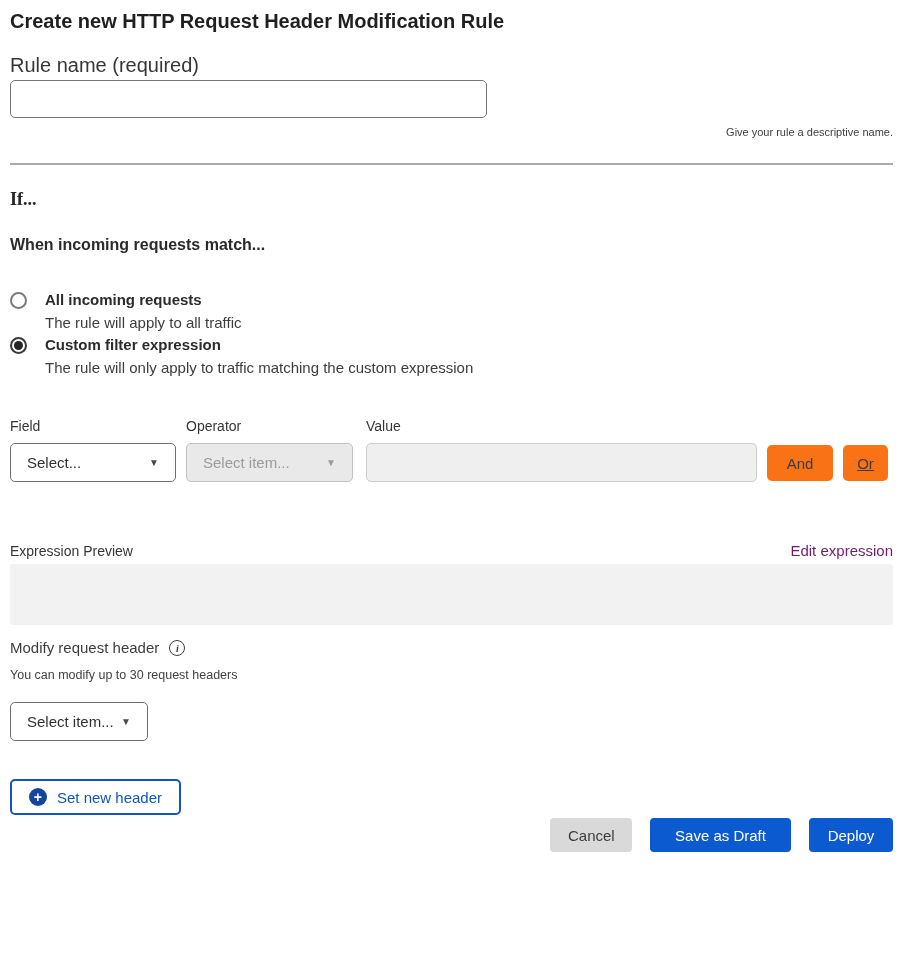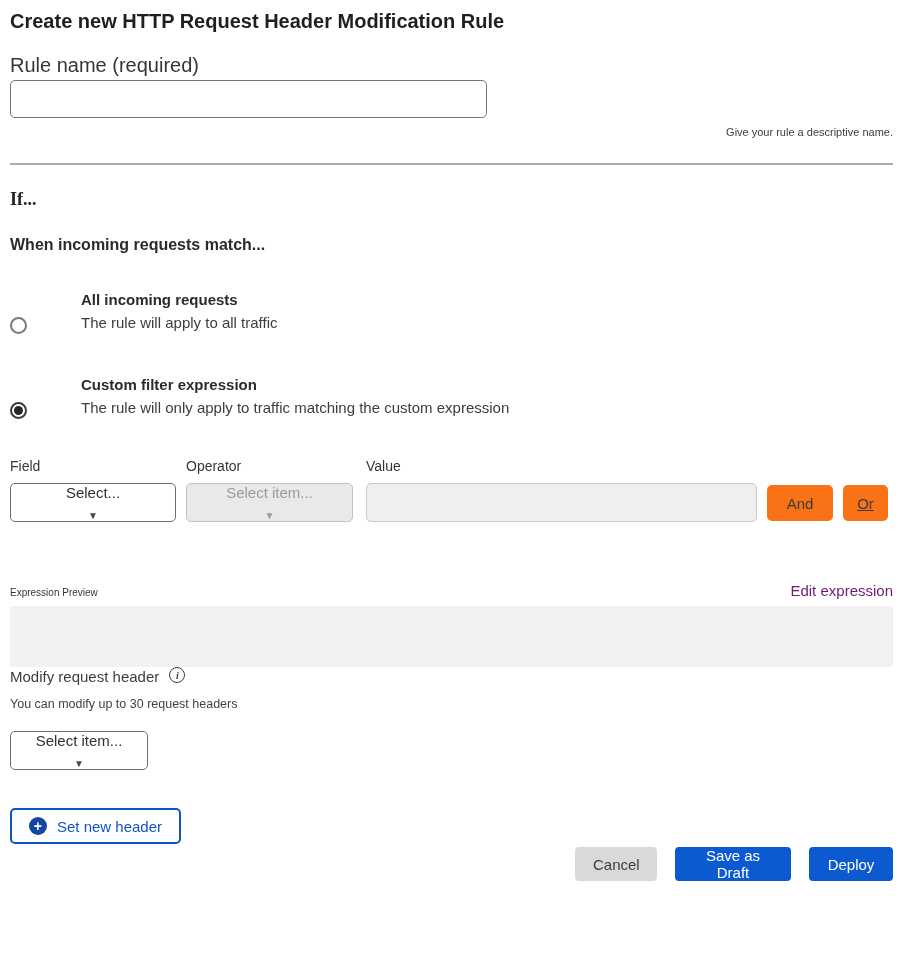--- a/index.html
+++ b/index.html
@@ -29,23 +29,23 @@
 
   
   .text-input {
     display: block; margin-top: 6px; width: 477px; height: 38px;
     border: 1px solid #767676; border-radius: 5px;
     font: 15px "Liberation Sans", sans-serif; color: #313131; padding: 0 10px;
     outline: none; background: #fff;
   }
 
   
-  .radio-row { display: flex; align-items: flex-end; gap: 36px; }
+  .radio-row { display: flex; align-items: flex-start; }
   .radio-row.first  { margin-top: 34px; }
-  .radio-row.second { margin-top: 40px; }
+  .radio-row.second { }
   .radio-circle {
     flex: 0 0 auto; width: 17px; height: 17px; margin-top: 3px;
     border: 2px solid #7a7a7a; border-radius: 50%;
     display: inline-flex; align-items: center; justify-content: center;
     background: #fff; cursor: pointer;
   }
   .radio-circle.checked { border-color: #3a3a3a; }
   .radio-circle.checked::after {
     content: ""; width: 9px; height: 9px; border-radius: 50%; background: #262626;
   }
@@ -57,21 +57,21 @@
   .builder-row { display: flex; margin-top: 38px; padding-right: 5px; }
   .builder-col { display: flex; flex-direction: column; }
   .col-field    { width: 166px; }
   .col-operator { width: 167px; margin-left: 10px; }
   .col-value    { flex: 1; margin-left: 13px; }
   .col-btn      { margin-left: 10px; justify-content: flex-end; }
   .builder-label { font-size: 14px; color: #363636; line-height: 18px; }
   .select-box {
     margin-top: 8px; height: 39px; border-radius: 5px;
     display: flex; align-items: center; justify-content: space-between;
-    padding: 0 16px; cursor: pointer; font-size: 15px; flex-direction: column;
+    padding: 0 16px; cursor: pointer; font-size: 15px;
   }
   .select-box.enabled  { background: #fff; border: 1px solid #6e6e6e; color: #313131; }
   .select-box.disabled { background: #e9e9e9; border: 1px solid #c2c2c2; color: #9b9b9b; cursor: default; }
   .caret { font-size: 10px; line-height: 10px; }
   .caret.dark { color: #4a4a4a; }
   .caret.gray { color: #9b9b9b; }
   .value-input {
     margin-top: 8px; height: 39px; border-radius: 5px;
     background: #efefef; border: 1px solid #cccccc;
     font: 15px "Liberation Sans", sans-serif; padding: 0 10px; color: #313131; outline: none;
@@ -79,29 +79,29 @@
   .conj-btn {
     height: 36px; margin-bottom: 1px; border: none; border-radius: 5px;
     background: #f97316; color: #3c3c3c; font: 15px "Liberation Sans", sans-serif;
     cursor: pointer;
   }
   .and-btn { width: 66px; }
   .or-btn  { width: 45px; text-decoration: underline; }
 
   
   .preview-header { margin-top: 59px; display: flex; justify-content: space-between; align-items: baseline; }
-  .preview-label { font-size: 10px; color: #363636; line-height: 20px; }
+  .preview-label { font-size: 14px; color: #363636; line-height: 20px; }
   .edit-link { font-size: 15px; color: #701a75; cursor: pointer; line-height: 20px; }
   .preview-box {
     margin-top: 3px; height: 61px; background: #f2f2f2; border-radius: 3px;
     font-size: 14px; color: #313131; padding: 8px 10px;
   }
 
   
-  .action-row { display: flex; align-items: flex-start; font-size: 15px; color: #3d3d3d; line-height: 20px; }
+  .action-row { margin-top: 13px; display: flex; align-items: center; font-size: 15px; color: #3d3d3d; line-height: 20px; }
   .info-icon {
     margin-left: 10px; width: 16px; height: 16px; border: 1px solid #3d3d3d; border-radius: 50%;
     display: inline-flex; align-items: center; justify-content: center;
     font: italic 700 10px "Liberation Serif", serif; color: #3d3d3d; cursor: pointer;
   }
   .small-helper { margin-top: 9px; font-size: 12.5px; color: #424242; line-height: 16px; }
   .header-select { margin-top: 19px; width: 138px; }
   .header-select .select-box { margin-top: 0; }
 
   .add-header-btn {
@@ -117,21 +117,21 @@
   }
 
   
   .footer { margin-top: 3px; display: flex; justify-content: flex-end; gap: 18px; }
   .footer button {
     height: 34px; border: none; border-radius: 4px; cursor: pointer;
     font: 15px "Liberation Sans", sans-serif; padding: 0 18px;
   }
   .btn-gray { background: #d9d9d9; color: #3c3c3c; width: 82px; }
   .btn-blue { background: #0b5ad0; color: #ffffff; }
-  .btn-save { width: 116px; }
+  .btn-save { width: 141px; }
   .btn-deploy { width: 84px; }
 </style>
 </head>
 <body>
 
 <div class="page">
 
   <h1 class="page-title">Create new HTTP Request Header Modification Rule</h1>
 
   <div class="field-label">Rule name (required)</div>

